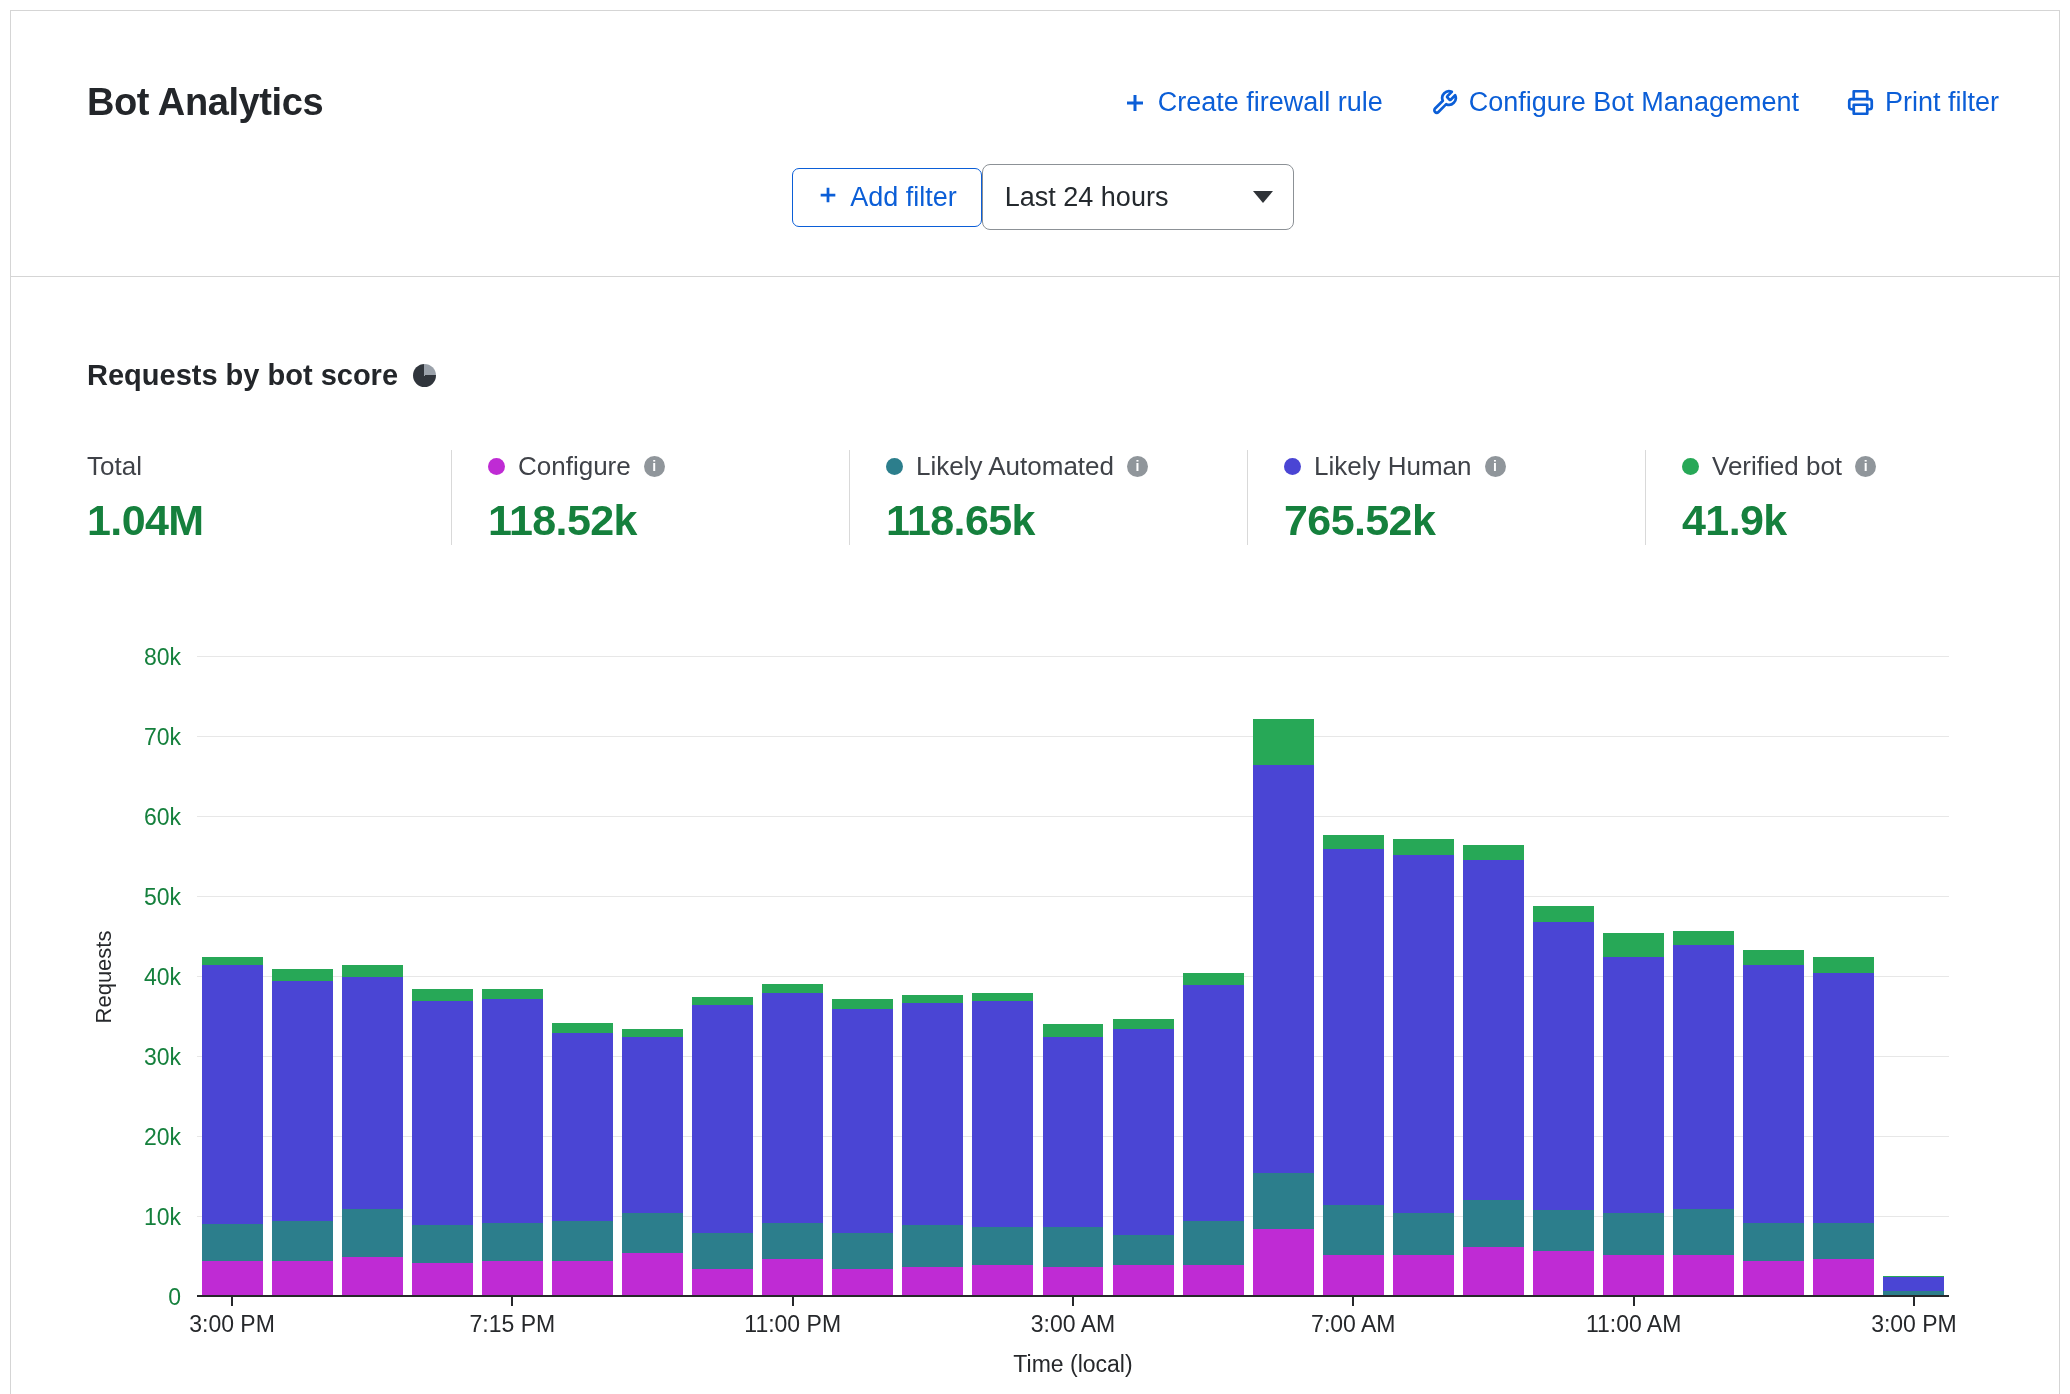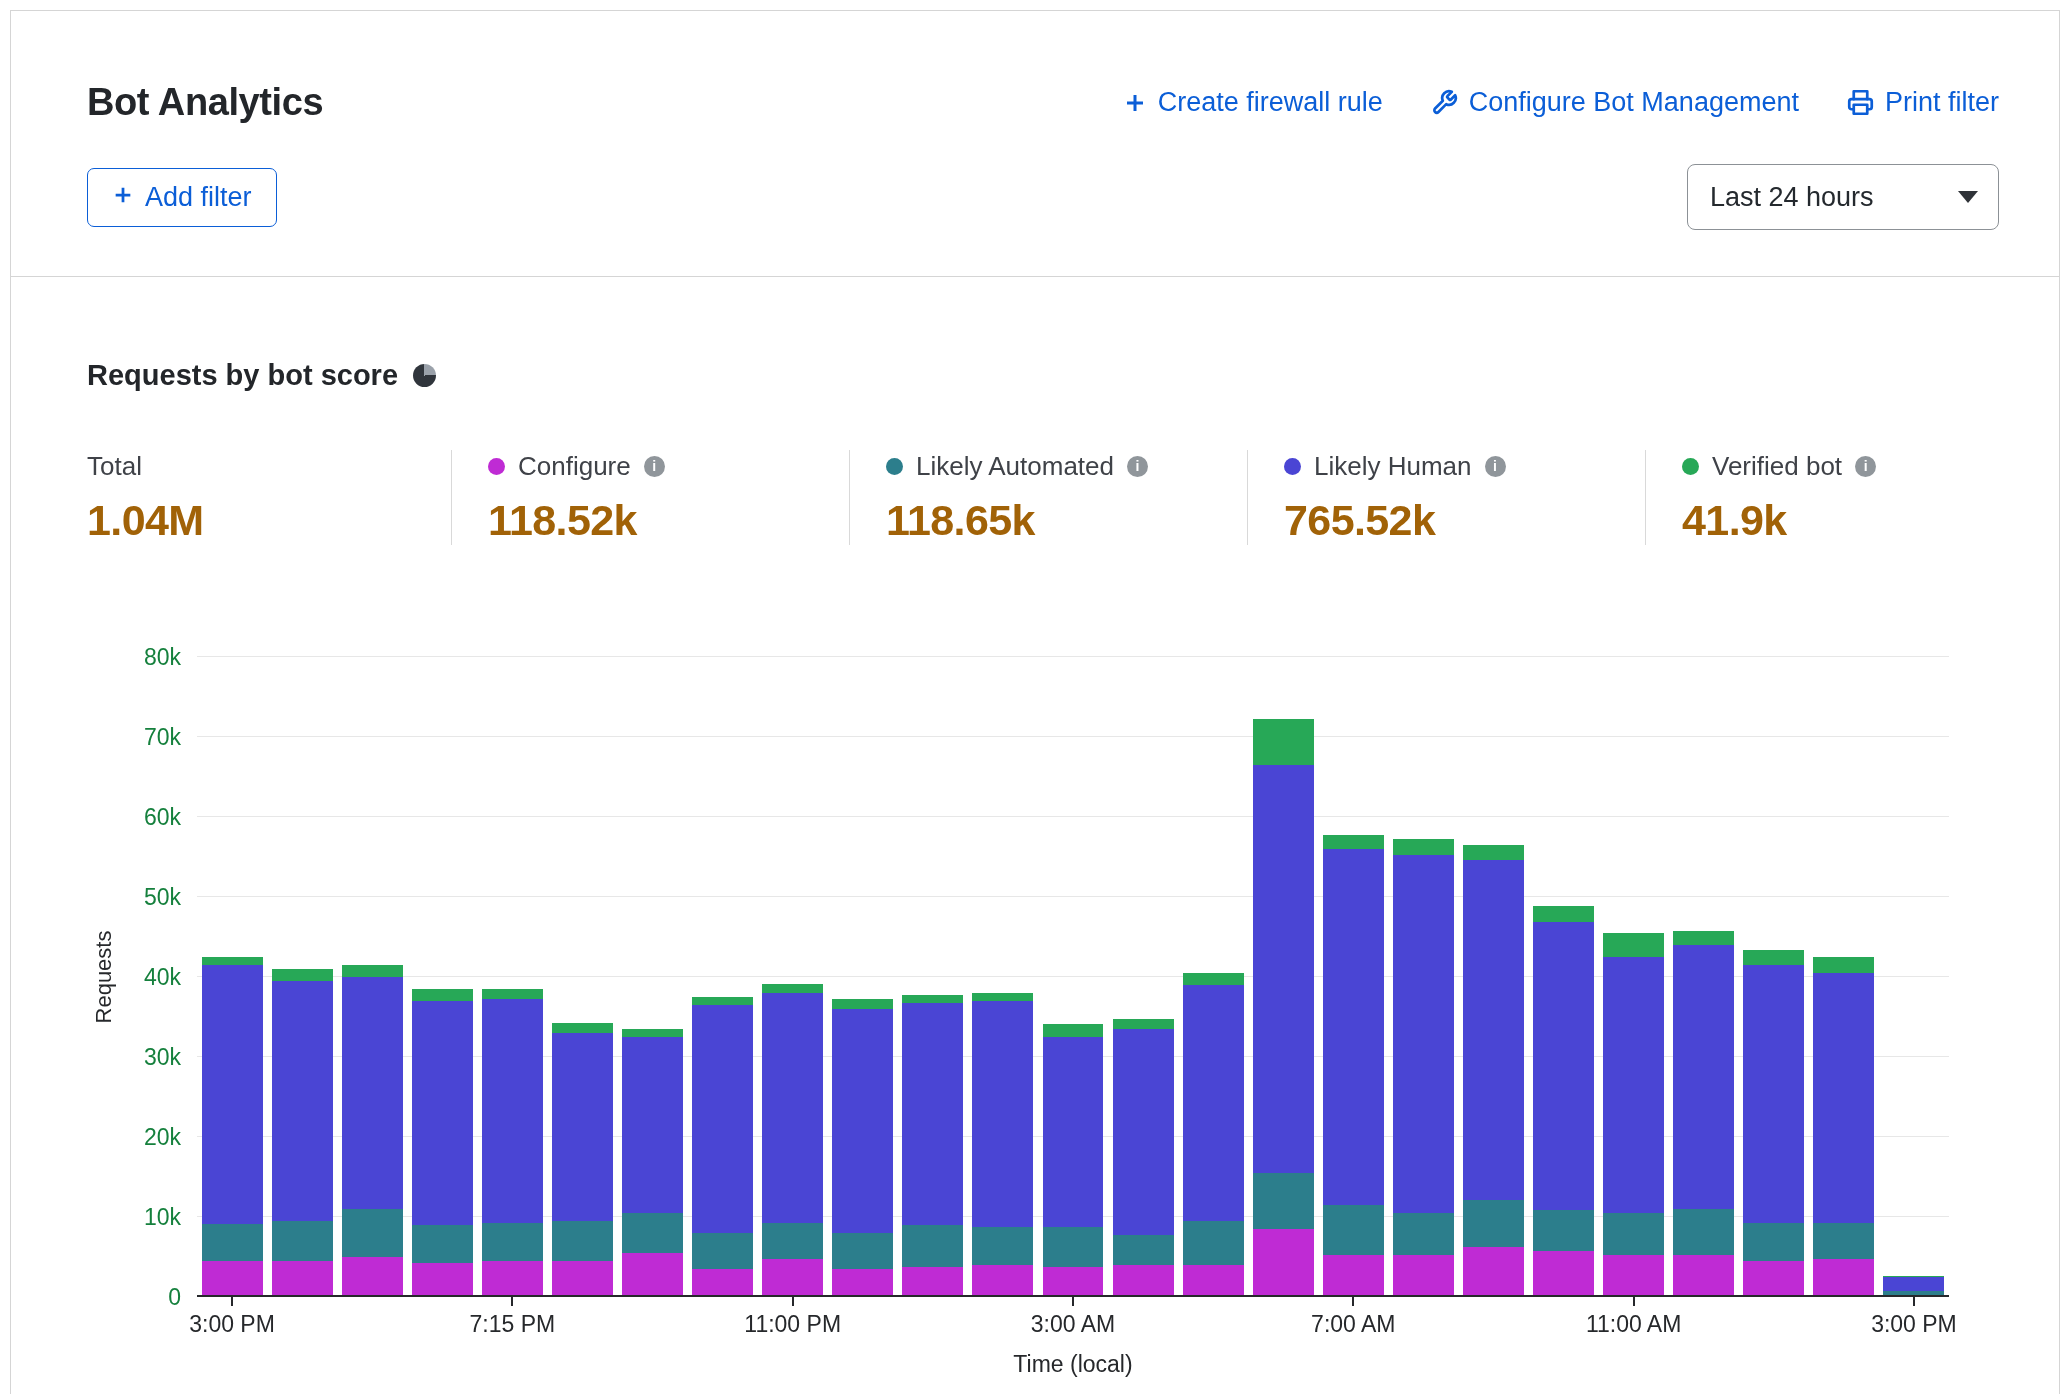--- a/index.html
+++ b/index.html
@@ -16,21 +16,21 @@
     background:#fff;
     min-height:1384px;
   }
   
   .header { padding:70px 60px 0 76px; }
   .header-top { display:flex; justify-content:space-between; align-items:center; }
   .page-title { font-size:38px; font-weight:700; margin:0; color:#23262a; letter-spacing:-0.4px; }
   .actions { display:flex; align-items:center; gap:48px; }
   .action-link { display:flex; align-items:center; gap:11px; color:#0b5ed7; font-size:27px; text-decoration:none; cursor:pointer; white-space:nowrap; }
   .action-link svg { display:block; }
-  .filter-row { display:flex; justify-content:space-between; align-items:center; margin-top:40px; padding-bottom:46px; }
+  .filter-row { display:flex; justify-content:center; align-items:center; margin-top:40px; padding-bottom:46px; }
   .add-filter-btn {
     display:flex; align-items:center; gap:11px;
     background:#fff; border:1px solid #0b5ed7; color:#0b5ed7;
     border-radius:7px; font-size:27px; font-family:inherit;
     padding:13px 24px; cursor:pointer;
   }
   .dropdown {
     width:312px; height:66px;
     border:1px solid #8c9196; border-radius:8px;
     display:flex; align-items:center; justify-content:space-between;
@@ -57,21 +57,21 @@
   .stat-total { width:364px; }
   .stat-col { width:398px; border-left:1px solid #d9d9d9; padding-left:36px; }
   .stat-col:last-child { flex:1; }
   .stat-label-row { display:flex; align-items:center; gap:13px; font-size:26px; color:#3f4248; height:32px; }
   .dot { width:17px; height:17px; border-radius:50%; flex:0 0 auto; }
   .info-icon {
     width:21px; height:21px; border-radius:50%; background:#90969b; color:#fff;
     display:flex; align-items:center; justify-content:center;
     font-size:14px; font-weight:700; flex:0 0 auto;
   }
-  .stat-value { font-size:43px; font-weight:700; margin-top:14px; color:#a16207; letter-spacing:-0.6px; }
+  .stat-value { font-size:43px; font-weight:700; margin-top:14px; color:#15803d; letter-spacing:-0.6px; }
 
   
   .chart {
     margin-top:112px;
     display:grid;
     grid-template-columns:34px 76px 1fr;
     grid-template-rows:640px 46px auto;
   }
   .rot-title { grid-row:1; grid-column:1; position:relative; }
   .rot-title span {

